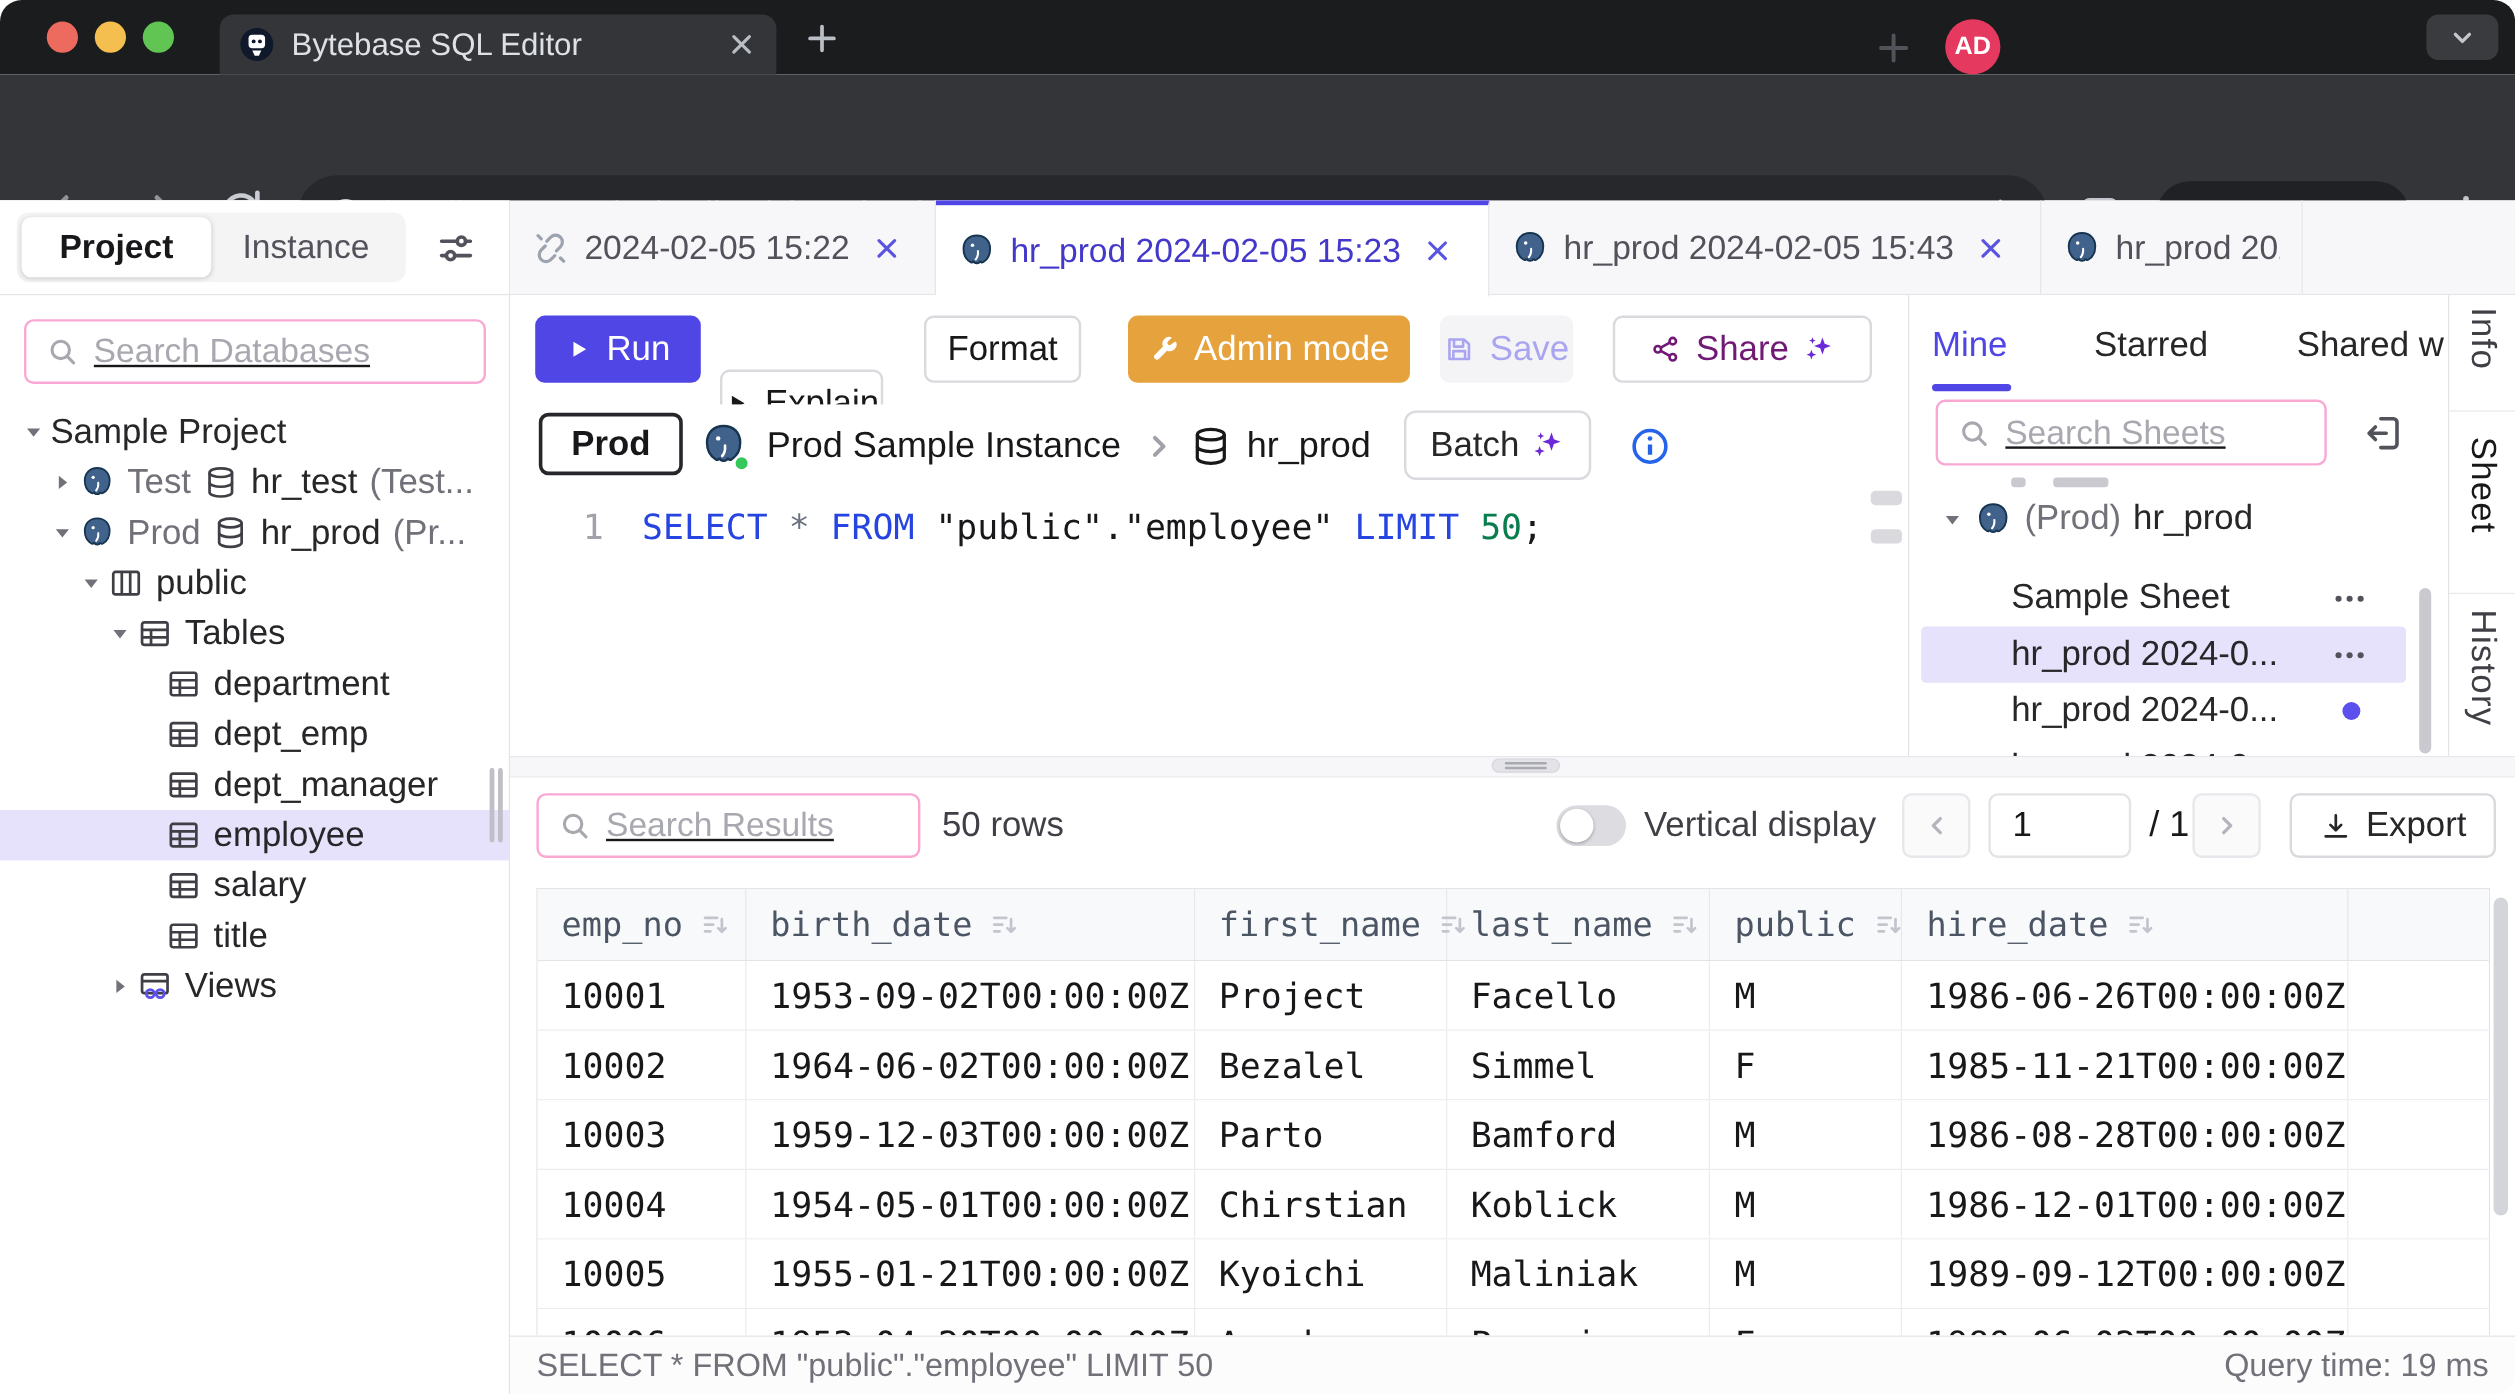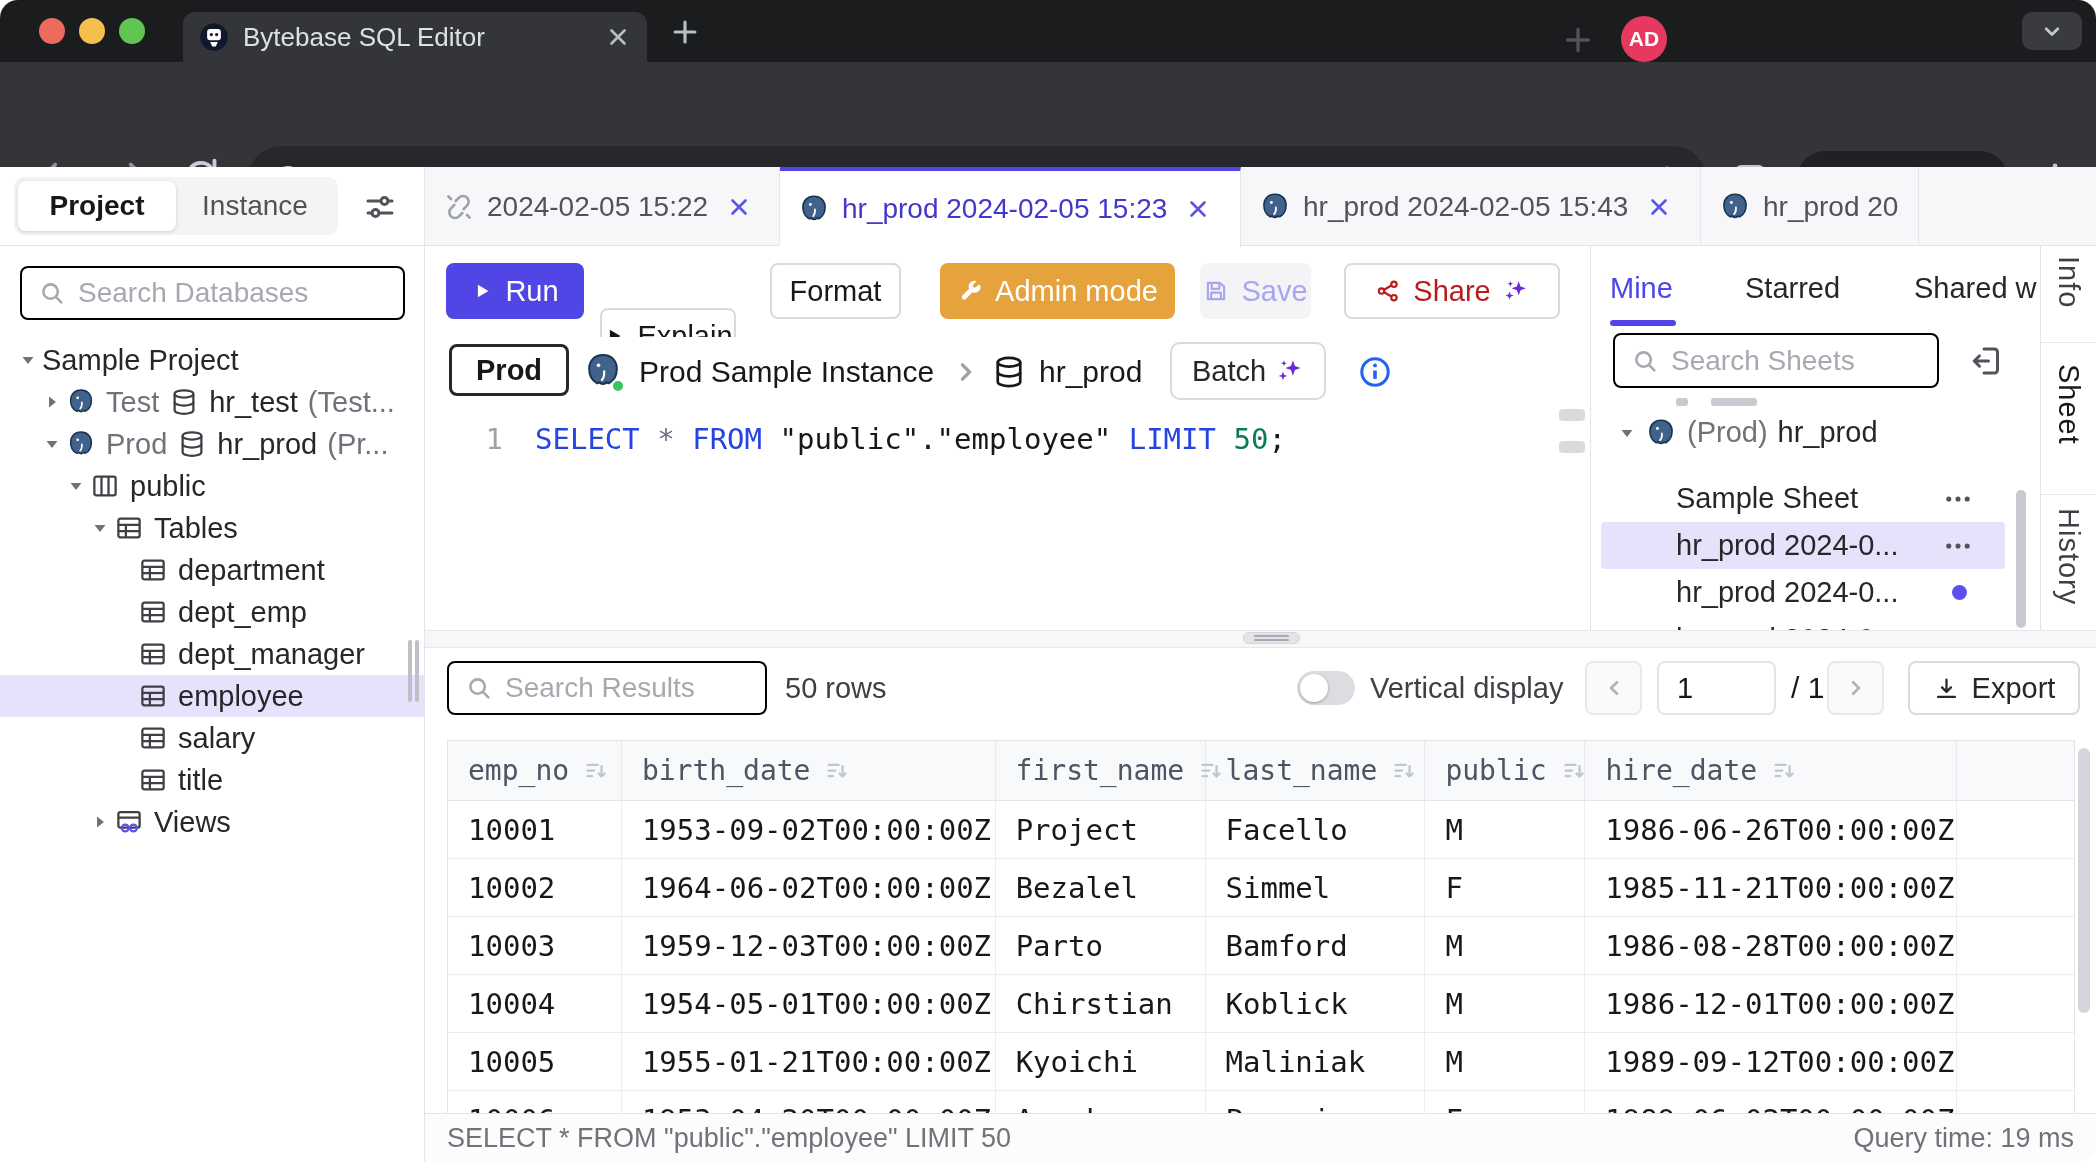--- a/index.html
+++ b/index.html
@@ -38,21 +38,21 @@
   .dotsv{position:absolute;left:2038px;top:96px;width:34px;height:34px;color:#c3c7cd;}
 
   
   .sidebar{position:absolute;left:0;top:167px;width:425px;height:995px;background:#fff;border-right:1px solid #e4e4e7;}
   .sb-head{position:absolute;left:0;top:0;width:100%;height:79px;border-bottom:1px solid #e4e4e7;background:#fff;}
   .seg{position:absolute;left:14px;top:10px;width:324px;height:58px;background:#f4f4f5;border-radius:10px;
     display:flex;padding:4px;}
   .seg-item{flex:1;display:flex;align-items:center;justify-content:center;font-size:28px;color:#52525b;border-radius:8px;}
   .seg-item.active{background:#fff;color:#18181b;font-weight:700;box-shadow:0 1px 4px rgba(0,0,0,.15);}
   .sliders{position:absolute;right:26px;top:22px;width:36px;height:36px;color:#52525b;}
-  .inputbox{display:flex;align-items:center;border:2px solid #000000;border-radius:8px;background:#fff;}
+  .inputbox{display:flex;align-items:center;border:2px solid #f9a8d4;border-radius:8px;background:#fff;text-decoration:underline;}
   .inputbox .ic{width:28px;height:28px;margin:0 10px 0 16px;color:#a8a8b0;}
   .inputbox input{border:none;outline:none;flex:1;min-width:0;font-size:28px;font-family:"Liberation Sans",sans-serif;
     color:#27272a;background:transparent;}
   .inputbox input::placeholder{color:#a8a8b0;}
   .sb-search{position:absolute;left:20px;top:99px;width:385px;height:54px;}
   .tree{position:absolute;left:0;top:172px;width:100%;}
   .trow{height:42px;display:flex;align-items:center;font-size:29px;color:#27272a;white-space:nowrap;overflow:hidden;}
   .trow.selected{background:#e6e2fb;}
   .caret{width:28px;height:24px;color:#71717a;flex:none;}
   .tic{width:30px;height:30px;margin-right:10px;color:#3f3f46;}
@@ -78,21 +78,21 @@
   .btn{position:absolute;top:17px;height:56px;border-radius:8px;display:flex;align-items:center;justify-content:center;
     gap:12px;font-size:29px;cursor:default;}
   .btn .ic{width:26px;height:26px;}
   #btn-run{left:21px;width:138px;background:#4f46e5;color:#fff;}
   #btn-run .ic{width:22px;height:22px;}
   #btn-explain{left:175px;width:136px;border:2px solid #d9d9de;color:#18181b;margin-top:45px;}
   #btn-explain .ic{width:22px;height:22px;}
   #btn-format{left:345px;width:131px;border:2px solid #d9d9de;color:#18181b;}
   #btn-admin{left:515px;width:235px;background:#e6a23c;color:#fff;}
   #btn-save{left:775px;width:111px;background:#f4f4f6;color:#a9a5f0;}
-  #btn-share{left:919px;width:216px;border:2px solid #d9d9de;color:#b91c1c;}
+  #btn-share{left:919px;width:216px;border:2px solid #d9d9de;color:#701a75;}
   .sparkle{color:#6d28d9;width:30px;height:30px;}
 
   
   .context{position:absolute;left:425px;top:337px;width:1165px;height:70px;background:#fff;}
   .env-badge{position:absolute;left:24px;top:7px;height:52px;padding:0 24px;border:3px solid #26272b;border-radius:8px;
     font-size:29px;font-weight:600;display:flex;align-items:center;color:#18181b;}
   .pg-wrap{position:absolute;left:158px;top:14px;width:40px;height:40px;}
   .pg-wrap .ic{width:40px;height:40px;}
   .gdot{position:absolute;right:-2px;bottom:-2px;width:14px;height:14px;border-radius:50%;background:#34c759;border:2px solid #fff;}
   .ctx-text{position:absolute;top:0;height:70px;display:flex;align-items:center;font-size:30px;color:#18181b;}

